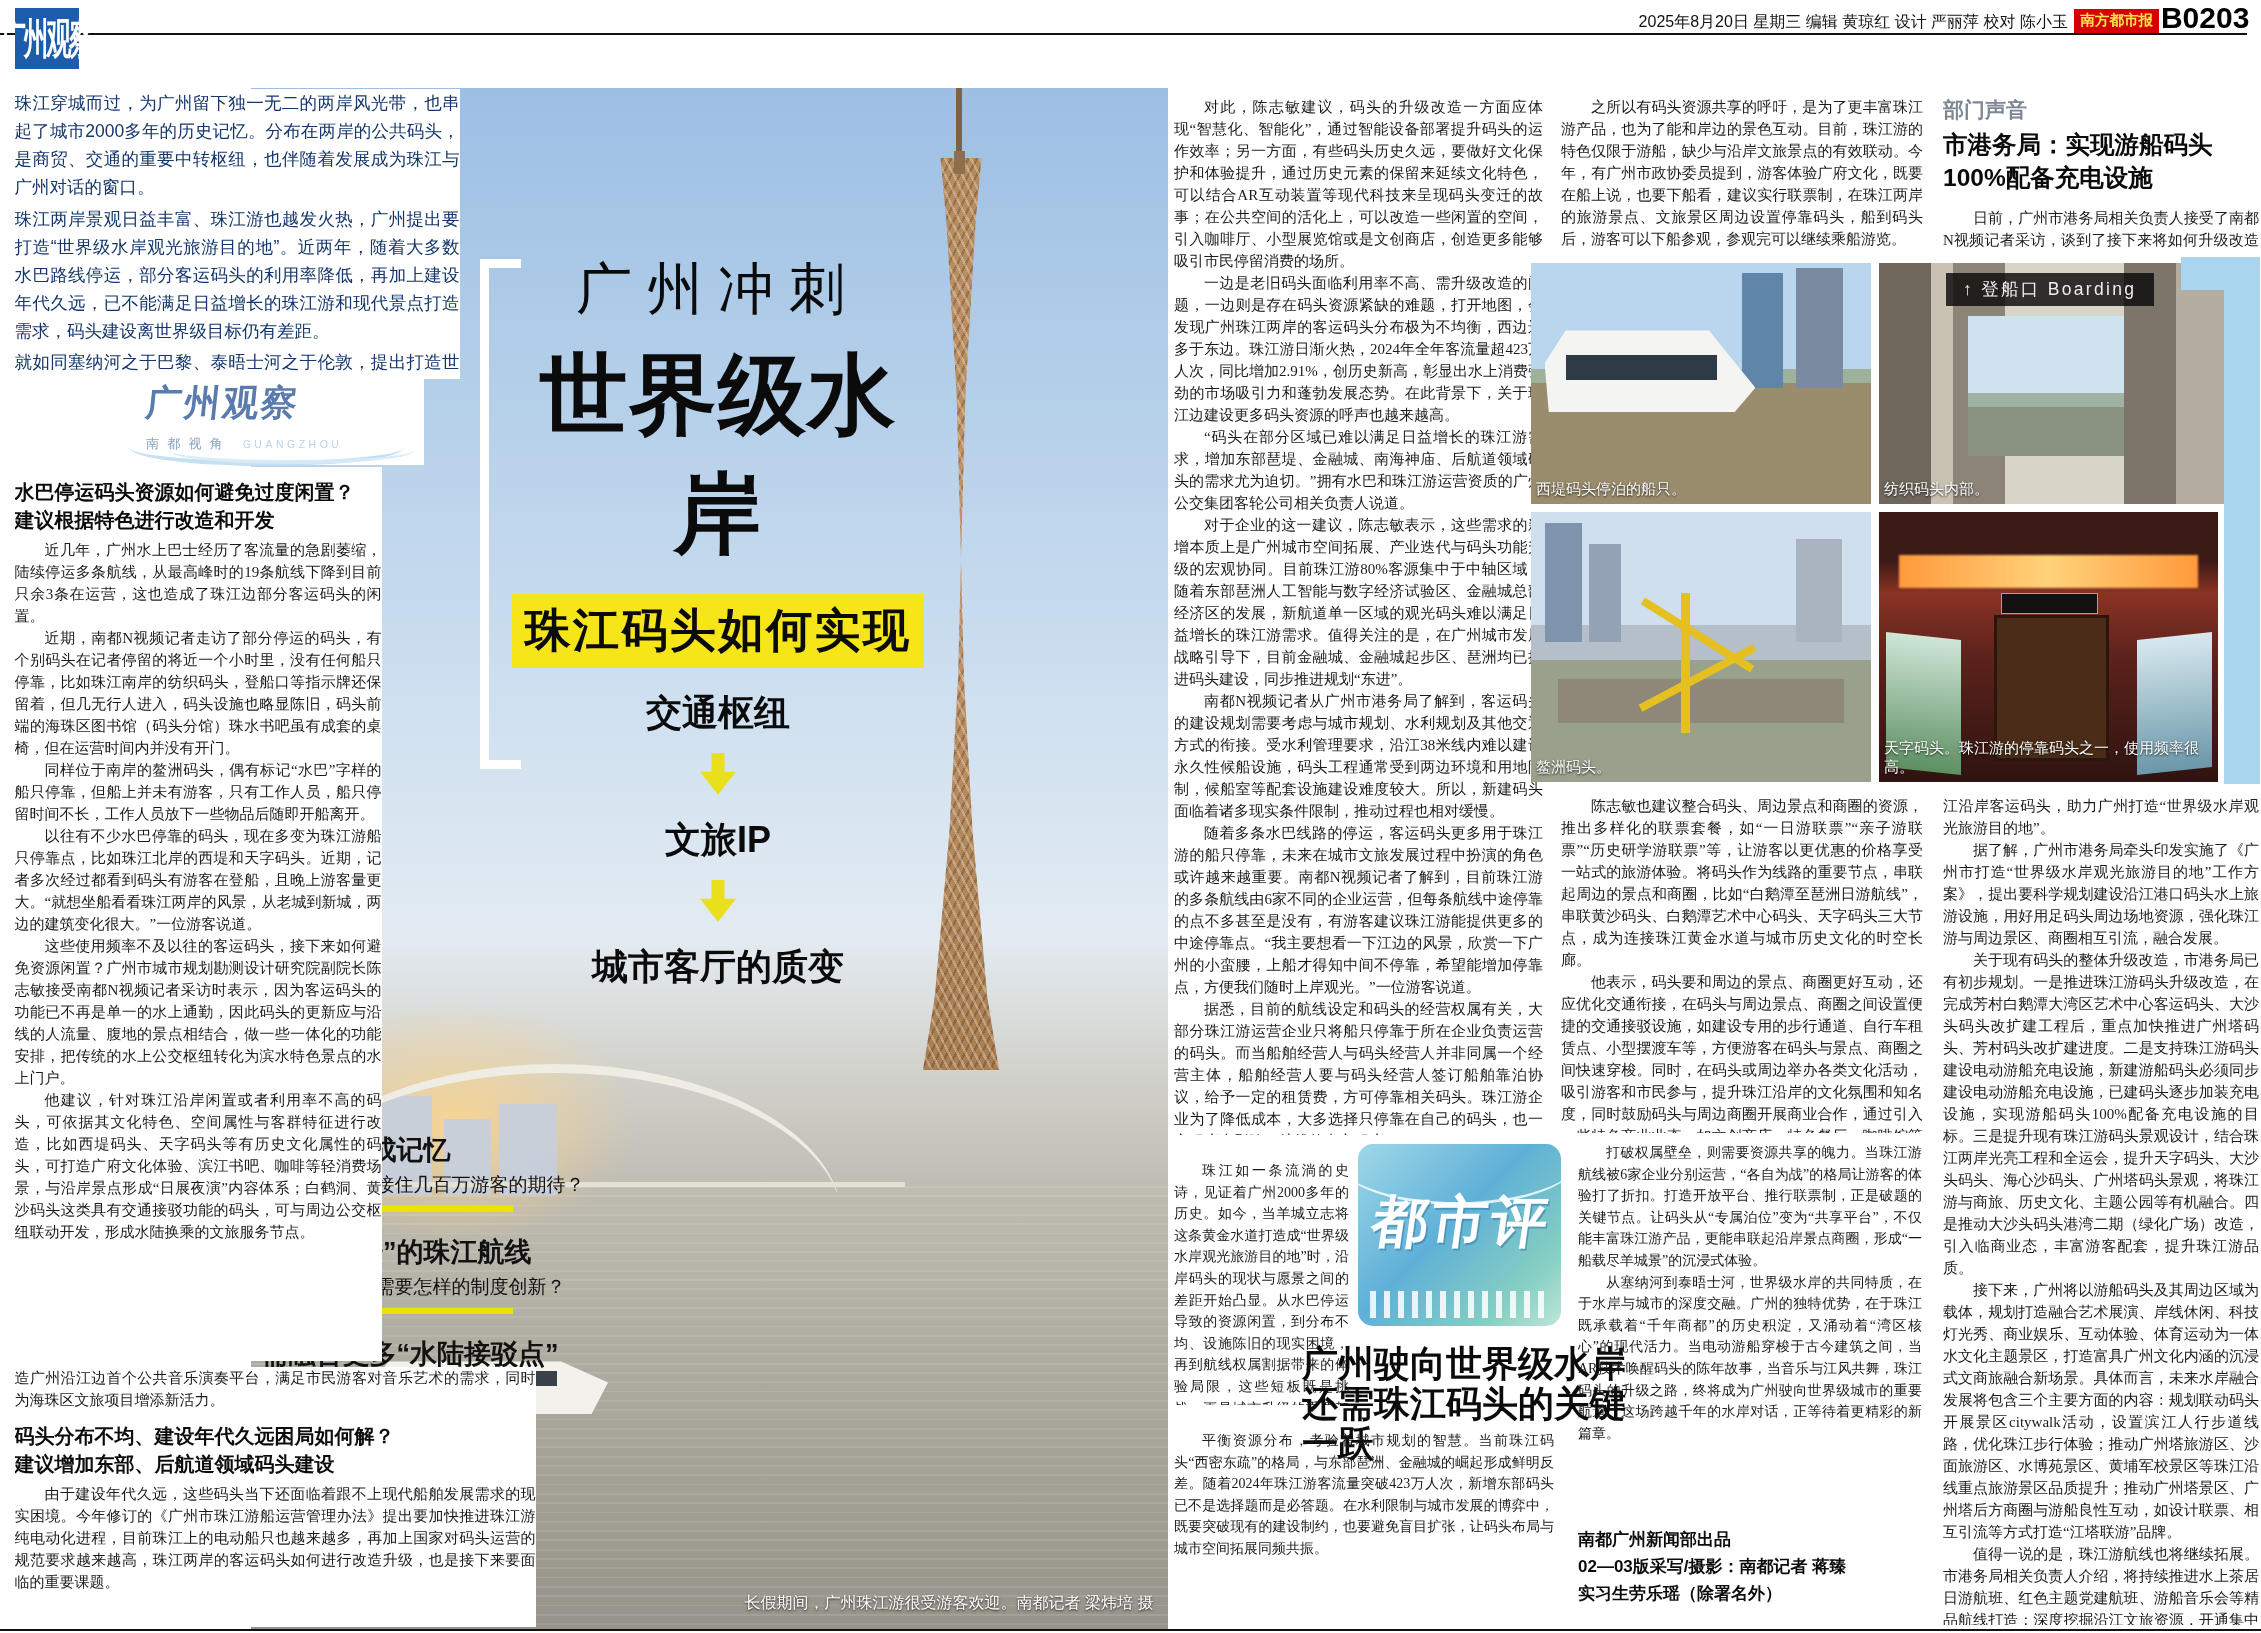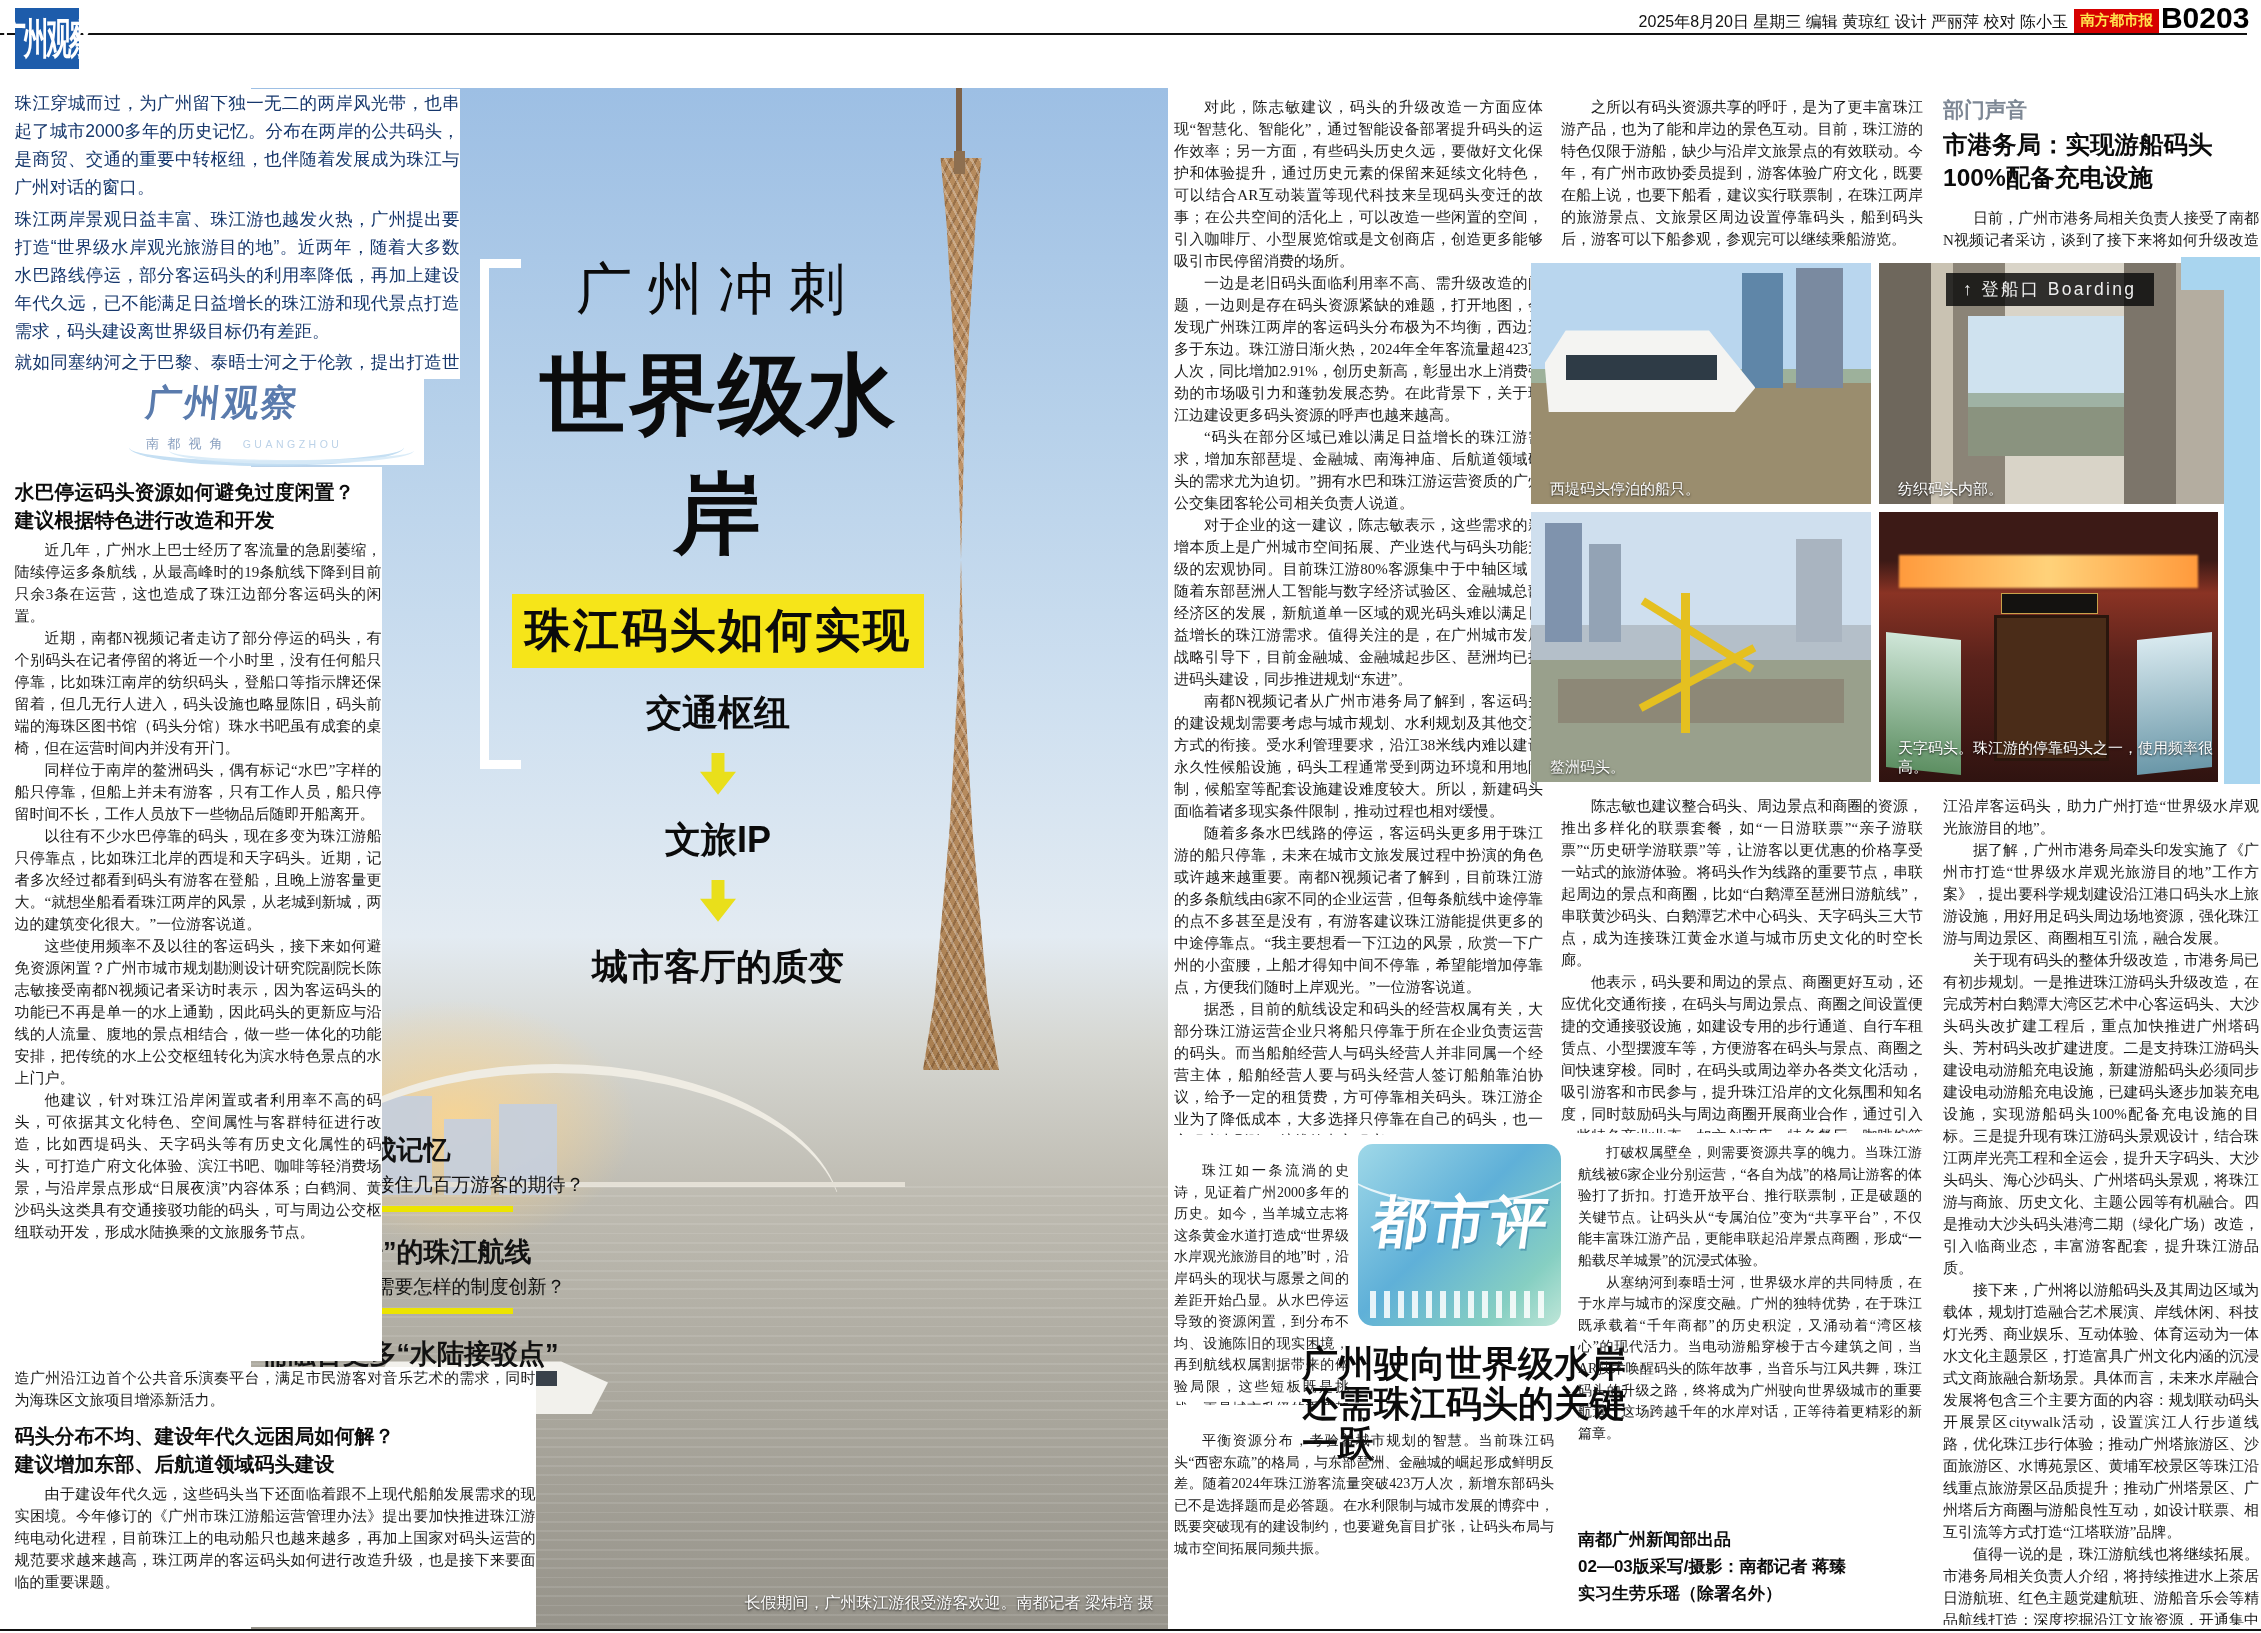--- a/index.html
+++ b/index.html
@@ -83,21 +83,21 @@
   
   .qblock{position:absolute;left:10.5px;width:327px;font-family:"Liberation Sans",sans-serif;color:#111;}
   .q-title{font-size:27px;font-weight:800;line-height:32px;}
   .q-sub{font-size:19px;font-weight:500;margin-top:7px;line-height:23.4px;}
   .q-bar{width:251px;height:5.8px;background:#ece400;margin-top:9.3px;}
   .hero-cap{position:absolute;right:14.6px;top:1505px;width:526px;text-align:right;color:#fff;
             font-family:"Liberation Sans",sans-serif;font-size:16px;text-shadow:0 0.6px 2.3px rgba(0,0,0,.8);}
 
   
   .gphoto{position:absolute;overflow:hidden;}
-  .gcap{position:absolute;left:19px;bottom:4.7px;color:#fff;font-family:Liberation Serif, serif;
+  .gcap{position:absolute;left:5px;bottom:4.7px;color:#fff;font-family:Liberation Serif, serif;
         font-size:15px;text-shadow:0 0.6px 2.3px rgba(0,0,0,.85);}
   .p1{background:linear-gradient(180deg,#b9d6ee 0 44%,#9db19b 44% 50%,#9a8d6e 50% 100%);}
   .p1 .bld1{position:absolute;left:62%;top:4%;width:41px;height:48%;background:#5f86a8;}
   .p1 .bld2{position:absolute;left:78%;top:2%;width:47px;height:50%;background:#7a8aa0;}
   .p1 .hull{position:absolute;left:4%;top:28%;width:62%;height:34%;background:#f4f4f2;
             clip-path:polygon(0 40%,10% 0,78% 0,100% 70%,90% 100%,2% 100%);}
   .p1 .hull::after{content:"";position:absolute;left:10%;top:30%;width:72%;height:30%;background:#2e3b46;}
   .p2{background:linear-gradient(90deg,#6e675c 0 14%,#c9c2b2 14% 20%,#8b8477 20% 34%,#d9d4c8 34% 66%,#7c756a 66% 80%,#b4ada0 80% 100%);}
   .p2 .view{position:absolute;left:24%;top:22%;width:42%;height:58%;background:linear-gradient(180deg,#cfe2ef 0 55%,#9fb2a4 55% 65%,#8a937f 65% 100%);}
   .p2 .sign{position:absolute;left:18%;top:4%;width:56%;height:14%;background:rgba(10,10,10,.82);

